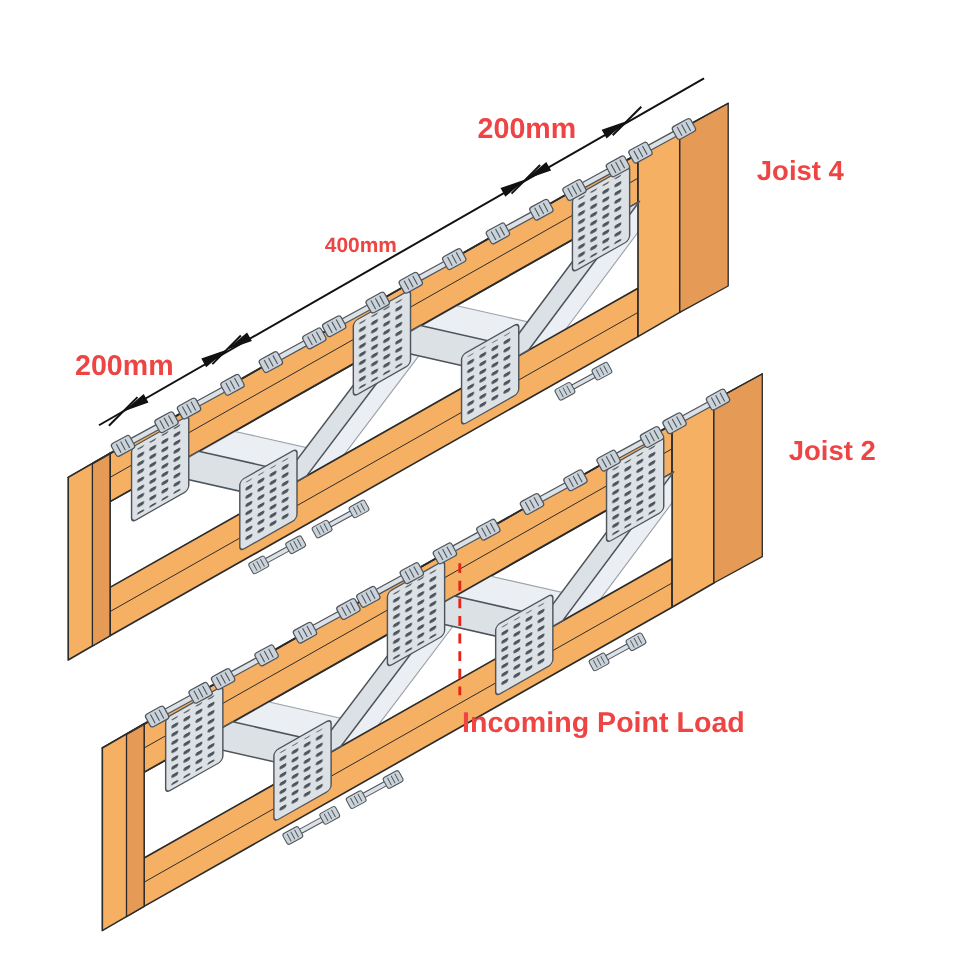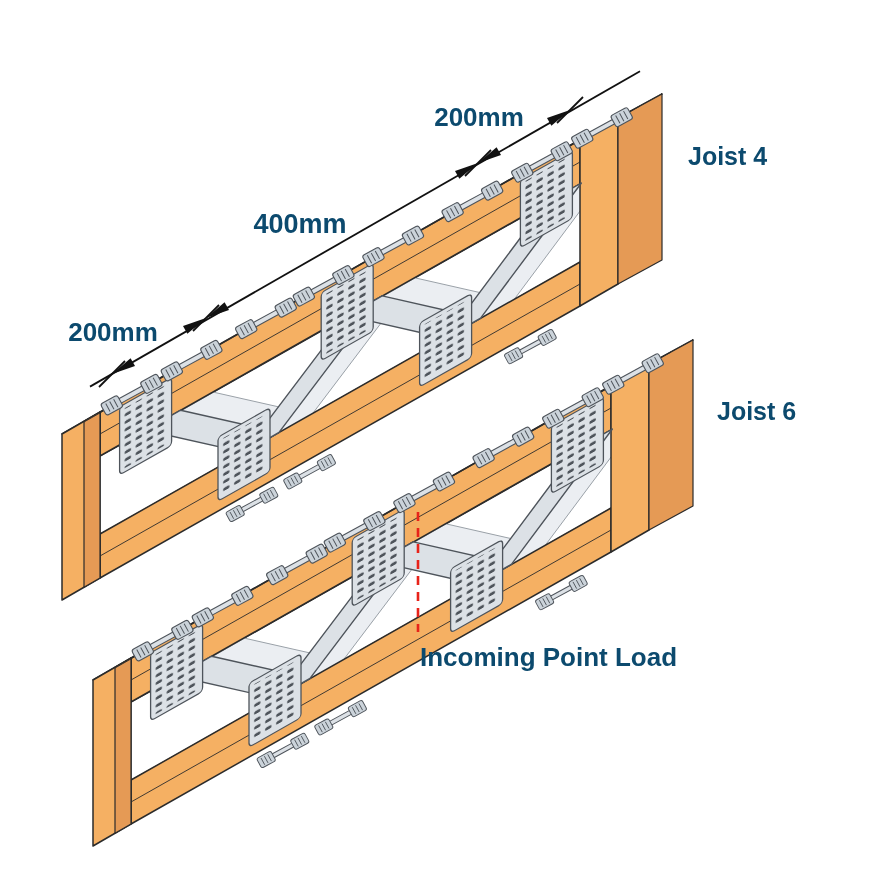--- a/index.html
+++ b/index.html
@@ -23,27 +23,27 @@
   .panel { fill: #DCE1E6; stroke: #4E545B; stroke-width: 1.3; stroke-linejoin: round; }
   .bar   { fill: #DCE1E6; stroke: #4E545B; stroke-width: 1.1; }
   .plate { fill: #CBD3DA; stroke: #4E545B; stroke-width: 1.1; }
   .ribs  { stroke: #4E545B; stroke-width: 1; fill: none; }
   .dim-line { stroke: #111111; stroke-width: 1.8; fill: none; }
   .dim-arrow { fill: #111111; stroke: none; }
   .load-line { stroke: #E8231A; stroke-width: 2.6; stroke-dasharray: 9 7; fill: none; }
 
   .label {
     position: absolute;
-    color: #0c4a6e;
+    color: #ef4444;
     font-weight: bold;
     white-space: nowrap;
     transform: translateY(-50%);
   }
   .dim-label { font-size: 26px; transform: translate(-50%,-50%); }
-  .dim-label.mid { font-size: 27px; }
+  .dim-label.mid { font-size: 19px; margin-left: 28px; }
   .joist-label { font-size: 25px; }
   .load-label { font-size: 26px; }
 </style>
 </head>
 <body>
 
 <div id="stage">
 
 <svg width="880" height="880" viewBox="0 0 880 880">
   <defs>
@@ -144,17 +144,17 @@
 </svg>
 
 <div class="label dim-label" style="left:479px; top:117px;">200mm</div>
 
 <div class="label dim-label mid" style="left:300px; top:224px;">400mm</div>
 
 <div class="label dim-label" style="left:113px; top:332px;">200mm</div>
 
 <div class="label joist-label" style="left:688px; top:156px;">Joist 4</div>
 
-<div class="label joist-label" style="left:717px; top:411px;">Joist 6</div>
+<div class="label joist-label" style="left:717px; top:411px;">Joist 2</div>
 
 <div class="label load-label" style="left:420px; top:657px;">Incoming Point Load</div>
 
 </div>
 
 </body></html>

